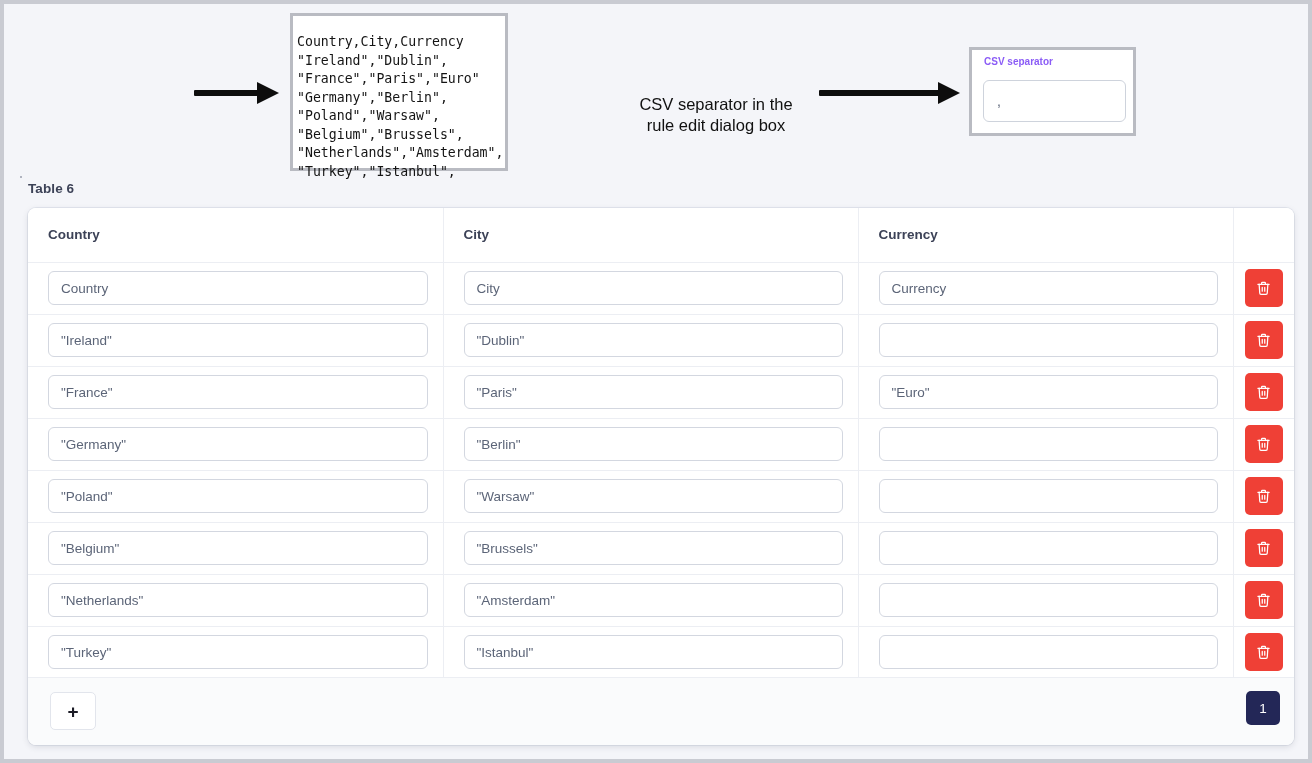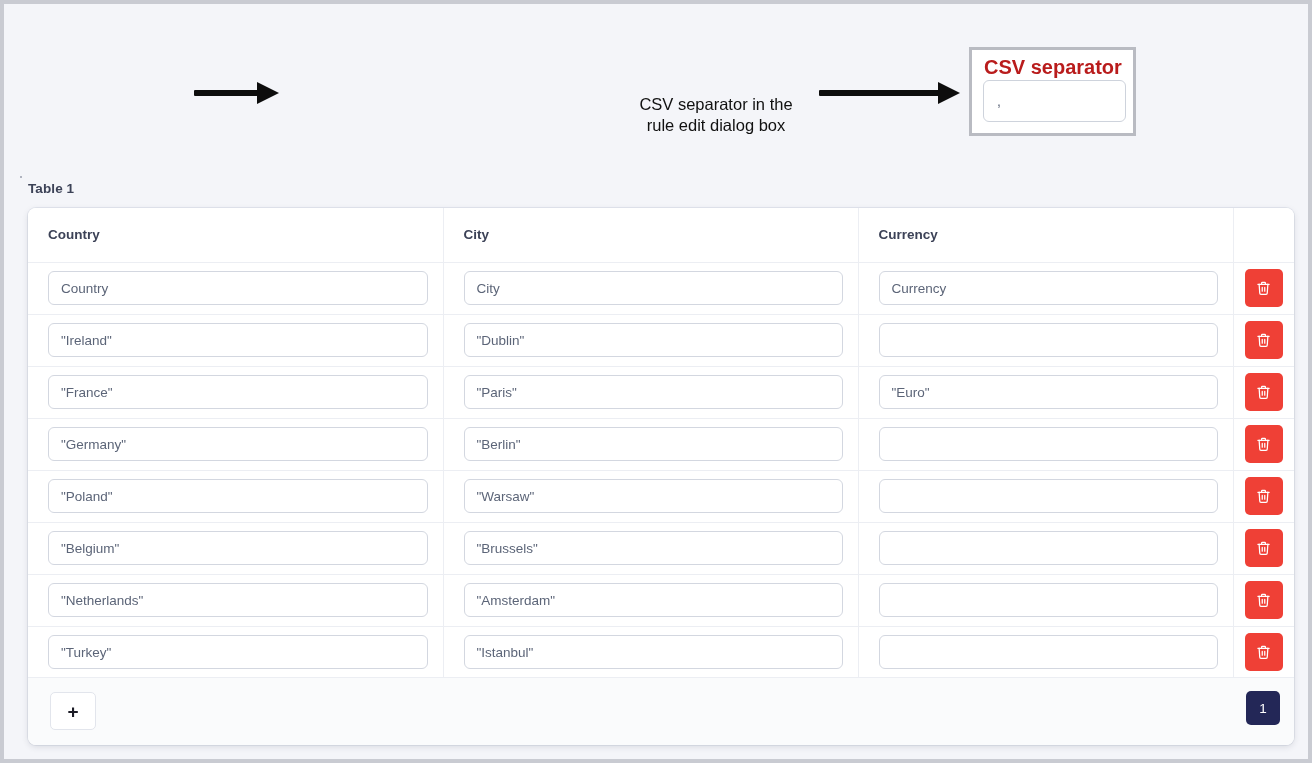--- a/index.html
+++ b/index.html
@@ -90,23 +90,23 @@
     top: 43px;
     width: 167px;
     height: 89px;
     background: #ffffff;
     border: 3px solid #b9bbc2;
   }
   #csv-separator-title {
     position: absolute;
     left: 12px;
     top: 6px;
-    font-size: 20px;
+    font-size: 10px;
     font-weight: bold;
-    color: #b91c1c;
+    color: #8b5cf6;
   }
   #csv-separator-input {
     position: absolute;
     left: 11px;
     top: 30px;
     width: 143px;
     height: 42px;
     background: #ffffff;
     border: 1px solid #ced3dc;
     border-radius: 6px;
@@ -264,36 +264,46 @@
 <body>
 
 <div id="screen">
 
 
   <div class="arrow" id="arrow-1">
     <div class="shaft"></div>
     <div class="head"></div>
   </div>
 
+  <div id="csv-file-box">
+    <pre id="csv-file-text">Country,City,Currency
+"Ireland","Dublin",
+"France","Paris","Euro"
+"Germany","Berlin",
+"Poland","Warsaw",
+"Belgium","Brussels",
+"Netherlands","Amsterdam",
+"Turkey","Istanbul",</pre>
+  </div>
 
   <div class="annot-label" id="annot-sep-label">CSV separator in the
 rule edit dialog box</div>
 
   <div class="arrow" id="arrow-2">
     <div class="shaft"></div>
     <div class="head"></div>
   </div>
 
   <div id="csv-separator-box">
     <div id="csv-separator-title">CSV separator</div>
     <input id="csv-separator-input" type="text" value="," style="">
   </div>
 
   <div id="table-dot"></div>
-  <div id="table-title">Table 1</div>
+  <div id="table-title">Table 6</div>
 
   <div id="table-card">
     <table class="grid">
       <colgroup>
         <col class="c-country">
           <col class="c-city">
           <col class="c-cur">
           <col class="c-act">
       </colgroup>
       <thead>

